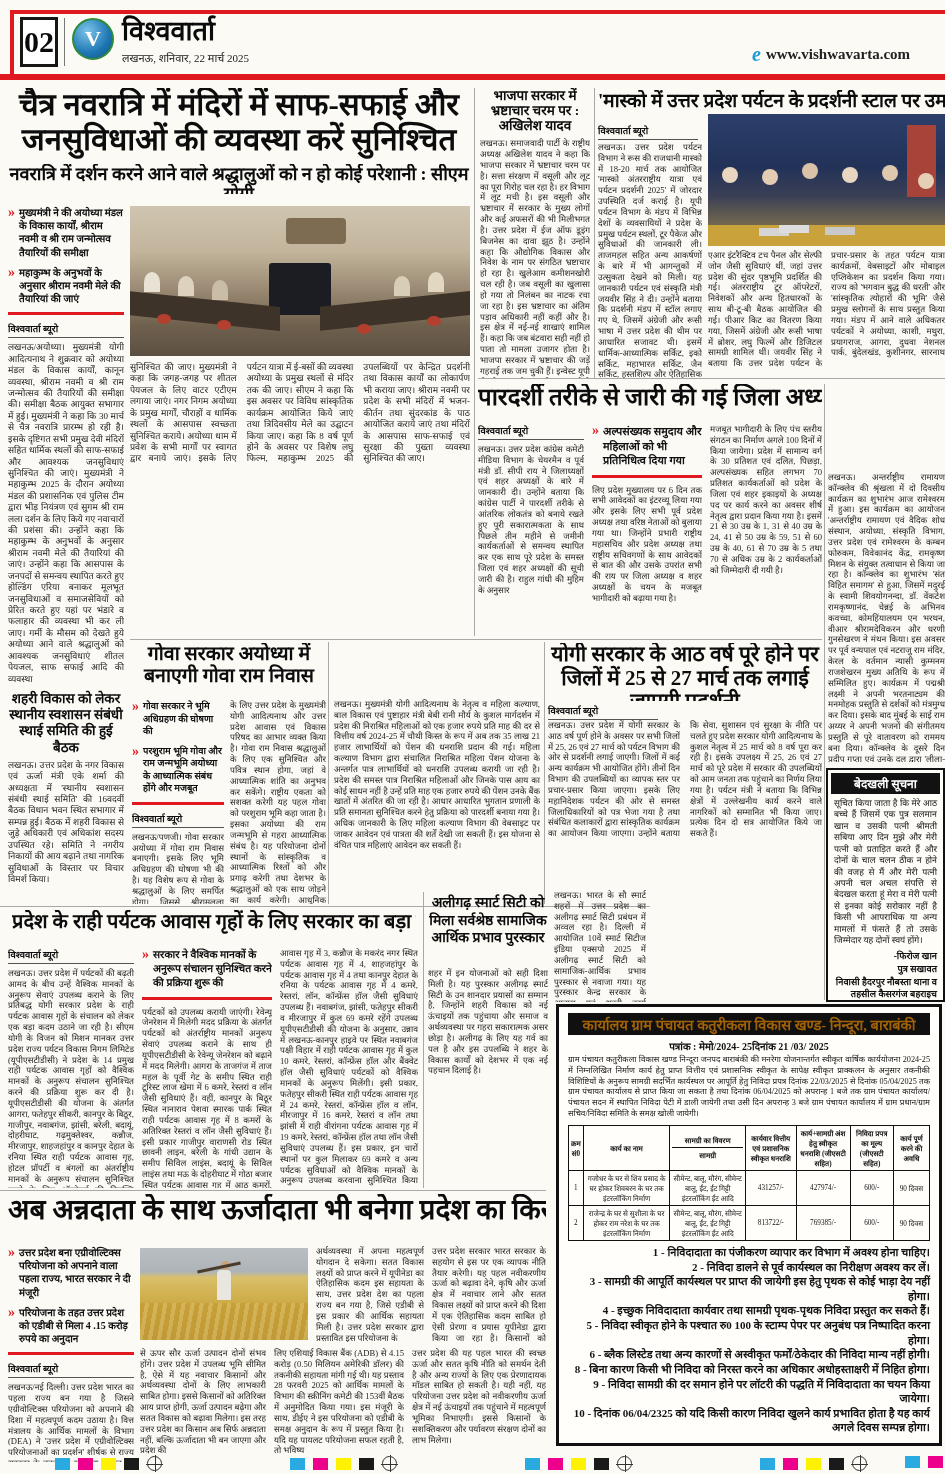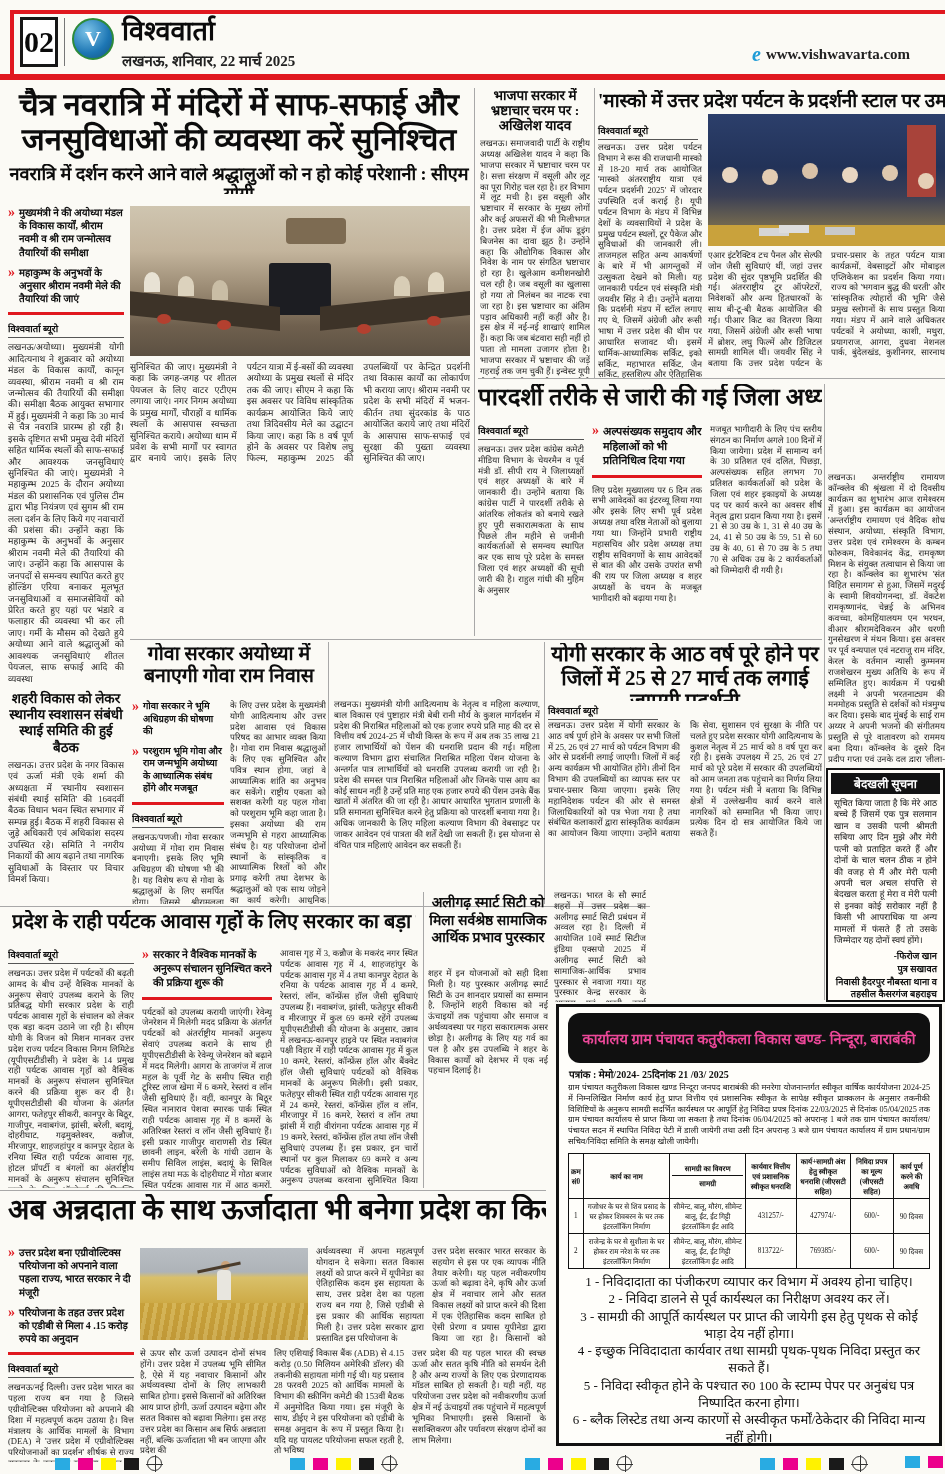--- a/index.html
+++ b/index.html
@@ -14,40 +14,40 @@
   .bullet{display:flex;gap:4px;font-size:10px;font-weight:bold;line-height:1.32;margin-bottom:7px;color:#101010;text-align:left;}
   .bullet .mk{color:var(--red);font-size:14px;line-height:1;flex:0 0 auto;}
   .red-div{height:3px;background:var(--red);margin:7px 0;}
   .vrule{position:absolute;width:1px;background:#a8a8a8;}
   .hrule{position:absolute;height:1px;background:#a8a8a8;}
   .photo{overflow:hidden;}
   
   .pageno{border:3px solid #161616;font-size:30px;font-weight:bold;display:flex;align-items:center;justify-content:center;color:#0a0a0a;background:#fff;}
   .logo{border-radius:50%;background:radial-gradient(circle at 35% 30%,#7cc4e8,#1d76b4 60%,#14517e);display:flex;align-items:center;justify-content:center;color:#fff;font-weight:bold;font-size:22px;border:2px solid #2e8b3a;}
   .masthead-title{font-size:27px;font-weight:bold;color:#0a0a0a;line-height:1;}
-  .masthead-edition{font-size:15px;font-weight:bold;color:#222;}
+  .masthead-edition{font-size:11px;font-weight:normal;color:#222;}
   .section-title{font-size:30px;font-weight:bold;color:#0a0a0a;text-align:center;}
   .website{font-size:15px;font-weight:bold;color:#222;display:flex;align-items:center;gap:5px;}
   .e-icon{color:#1e9cd7;font-style:italic;font-weight:bold;font-size:20px;line-height:1;}
   
   .ev-box{border:2px solid #111;background:#fffdf8;padding:3px;}
   .ev-head{background:#121212;color:#fff;text-align:center;font-weight:bold;font-size:12px;padding:2px 0;}
   .ev-body{font-size:8.8px;line-height:1.3;text-align:justify;padding:4px 3px;color:#161616;}
   .ev-sign{font-size:9.3px;font-weight:bold;text-align:right;line-height:1.35;padding-right:3px;color:#111;}
   
   .tn-box{border:3px solid #111;background:#fffefa;padding:6px 9px;}
-  .tn-title{background:#101010;color:#ec4899;font-size:14.5px;font-weight:bold;text-align:center;padding:15px 2px;border-radius:12px;}
-  .tn-meta{display:flex;justify-content:flex-start;font-size:10px;font-weight:bold;margin:4px 1px 2px;color:#111;}
+  .tn-title{background:#101010;color:#a16207;font-size:14.5px;font-weight:bold;text-align:center;padding:1px 2px;}
+  .tn-meta{display:flex;justify-content:center;font-size:10px;font-weight:bold;margin:4px 1px 2px;color:#111;}
   .tn-head{font-size:15.5px;font-weight:bold;text-align:center;text-decoration:underline;margin:2px 0 4px;color:#0c0c0c;}
   .tn-para{font-size:8.2px;line-height:1.32;text-align:justify;color:#151515;}
   table.tn-table{width:100%;border-collapse:collapse;font-size:7.2px;text-align:center;margin:5px 0 4px;color:#111;}
   .tn-table th,.tn-table td{border:1px solid #111;padding:2px 2px;vertical-align:middle;}
   .tn-table th{font-weight:bold;}
   .th-sub{display:block;border-top:1px solid #111;margin-top:2px;padding-top:2px;}
-  .tn-term{font-size:13px;line-height:1.33;color:#121212;text-align:center;}
+  .tn-term{font-size:11px;line-height:1.33;color:#121212;text-align:right;font-weight:bold;}
   .tn-sign{display:flex;justify-content:space-around;margin-top:7px;text-align:center;color:#0c0c0c;}
   .tn-sign .nm{font-size:13px;font-weight:bold;}
   .tn-sign .rl{font-size:13px;font-weight:bold;}
   .tn-sign .l3,.tn-sign .l4{font-size:11px;font-weight:bold;}
   
   .cmyk{position:absolute;display:flex;gap:8px;align-items:center;}
   .sw{width:15px;height:12px;display:inline-block;}
   .reg{width:13px;height:13px;border:1.5px solid #333;border-radius:50%;position:relative;display:inline-block;}
   .reg:before,.reg:after{content:"";position:absolute;background:#333;}
   .reg:before{left:50%;top:-2px;bottom:-2px;width:1px;}

